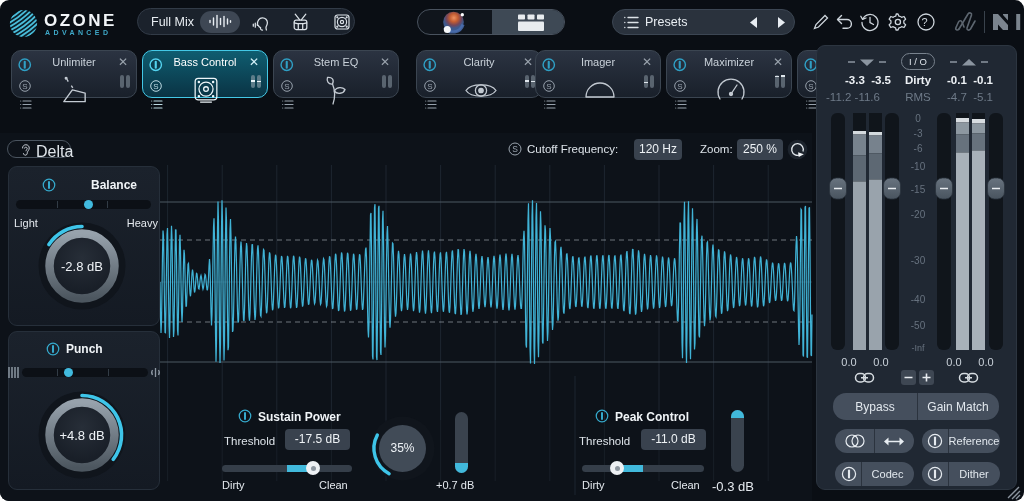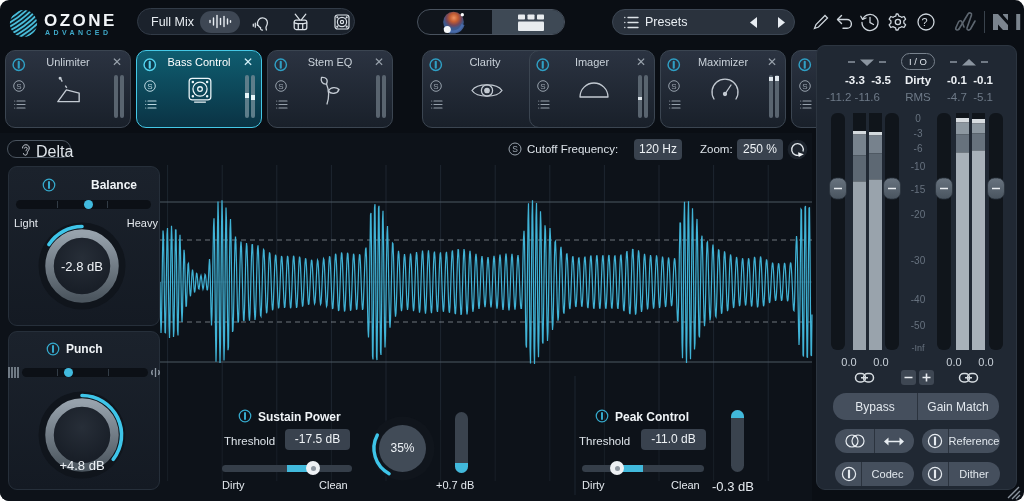--- a/index.html
+++ b/index.html
@@ -1,21 +1,21 @@
 <!DOCTYPE html>
 <html><head><meta charset="utf-8">
 <style>
 *{margin:0;padding:0;box-sizing:border-box;font-family:"Liberation Sans",sans-serif;}
 html,body{background:#fff;width:1024px;height:501px;overflow:hidden;}
 #win{position:absolute;left:0;top:0;width:1024px;height:501px;background:#0a0e14;border-radius:9px;overflow:hidden;}
 .abs{position:absolute;}
 .txt{position:absolute;white-space:nowrap;color:#cdd4dc;}
 svg{display:block;overflow:visible;}
 
-.card{position:absolute;top:50px;width:126px;height:78px;background:linear-gradient(#2b3341,#19202a);border:1px solid #3b4551;border-radius:10px;}
+.card{position:absolute;top:50px;width:126px;height:48px;background:linear-gradient(#2b3341,#19202a);border:1px solid #3b4551;border-radius:10px;margin-left:6px;}
 .card.sel{background:linear-gradient(#0f5d70,#0a3344);border:1.5px solid #44c8e6;}
 .ctitle{position:absolute;top:5px;left:0;right:0;text-align:center;font-size:11px;color:#c9d1d9;}
 .card.sel .ctitle{color:#fff;}
 .cx{position:absolute;top:4px;right:8px;font-size:12px;color:#9aa3ad;}
 .cmeter{position:absolute;top:24px;bottom:9px;width:3.5px;background:#59646f;border-radius:2px;}
 .pdiv{position:absolute;top:0;bottom:0;width:1px;background:#2b333e;}
 
 .vbox{position:absolute;background:#39424e;border-radius:4px;color:#eef2f5;font-size:12px;text-align:center;line-height:21px;height:21px;}
 </style></head>
 <body>
@@ -307,21 +307,21 @@
   <svg class="abs" style="left:50px;top:25px" width="28" height="30" viewBox="0 0 28 30">
         <g stroke="#c3cad2" stroke-width="1.3" fill="none" stroke-linecap="round">
           <path d="M9,28 C11,22 11,14 8.5,8"></path>
           <path d="M8.5,8 C4,8.5 2.5,4.5 3.5,1.5 C8,1 10.5,3.5 8.5,8 Z"></path>
           <path d="M10.3,15 C13,10.5 18.5,11 21,13.5 C19.5,18 13,18.5 10.3,15 Z"></path>
         </g>
       </svg>
   <div class="cmeter" style="right:12.5px;"></div>
       <div class="cmeter" style="right:6.5px;"></div>
 </div>
-<div class="card" style="left:422px;">
+<div class="card" style="left:410px;">
   <div class="ctitle">Clarity</div>
       <div class="cx">✕</div>
   <svg class="abs" style="left:5.5px;top:6.5px" width="13.5" height="13.5" viewBox="0 0 14 14">
         <circle cx="7" cy="7" r="5.9" fill="none" stroke="#2f9fc4" stroke-width="1.5"></circle>
         <line x1="7" y1="3.9" x2="7" y2="10.1" stroke="#2f9fc4" stroke-width="2.2" stroke-linecap="round"></line>
       </svg>
   <svg class="abs" style="left:6.5px;top:29px" width="12" height="12" viewBox="0 0 12 12">
         <circle cx="6" cy="6" r="5.3" fill="none" stroke="#97a1ac" stroke-width="1"></circle>
         <text x="6" y="9" font-size="8" fill="#97a1ac" text-anchor="middle">S</text>
       </svg>
@@ -508,21 +508,21 @@
       <g stroke="#8d97a2" stroke-width="1.3" fill="none">
         <line x1="5.5" y1="2" x2="5.5" y2="11"></line>
         <path d="M2.5,4 A4.5 4.5 0 0 0 2.5,9 M8.5,4 A4.5 4.5 0 0 1 8.5,9"></path>
       </g>
     </svg>
 <svg class="abs" style="left:36px;top:389px" width="92" height="92" viewBox="0 0 92 92">
   <circle cx="46" cy="46" r="43.5" fill="#10151c"></circle>
   <circle cx="46" cy="46" r="32.5" fill="url(#face)" stroke="url(#ring)" stroke-width="8.5"></circle>
   <path d="M46,6.5 A39.5 39.5 0 0 1 77.2,70.3" fill="none" stroke="#3ec5e9" stroke-width="3.6" stroke-linecap="round"></path>
 </svg>
-<div class="txt" style="left:36px;top:428px;width:92px;text-align:center;font-size:13px;color:#eef2f6;margin-top:30px;">+4.8 dB</div>
+<div class="txt" style="left:36px;top:428px;width:92px;text-align:center;font-size:13px;color:#eef2f6;">+4.8 dB</div>
 
 <div id="leftpanels"></div>
 
 <svg class="abs" style="left:238px;top:409px" width="14" height="14" viewBox="0 0 18 18">
       <circle cx="9" cy="9" r="7.4" fill="none" stroke="#35aacd" stroke-width="1.6"></circle>
       <line x1="9" y1="5" x2="9" y2="13" stroke="#35aacd" stroke-width="2.6" stroke-linecap="round"></line>
     </svg>
 <div class="txt" style="left:258px;top:410px;font-size:12px;font-weight:bold;color:#f0f4f7;">Sustain Power</div>
 <div class="txt" style="left:224px;top:434.5px;font-size:11.5px;color:#dde3e9;">Threshold</div>
 <div class="vbox" style="left:285px;top:429px;width:65px;">-17.5 dB</div>

